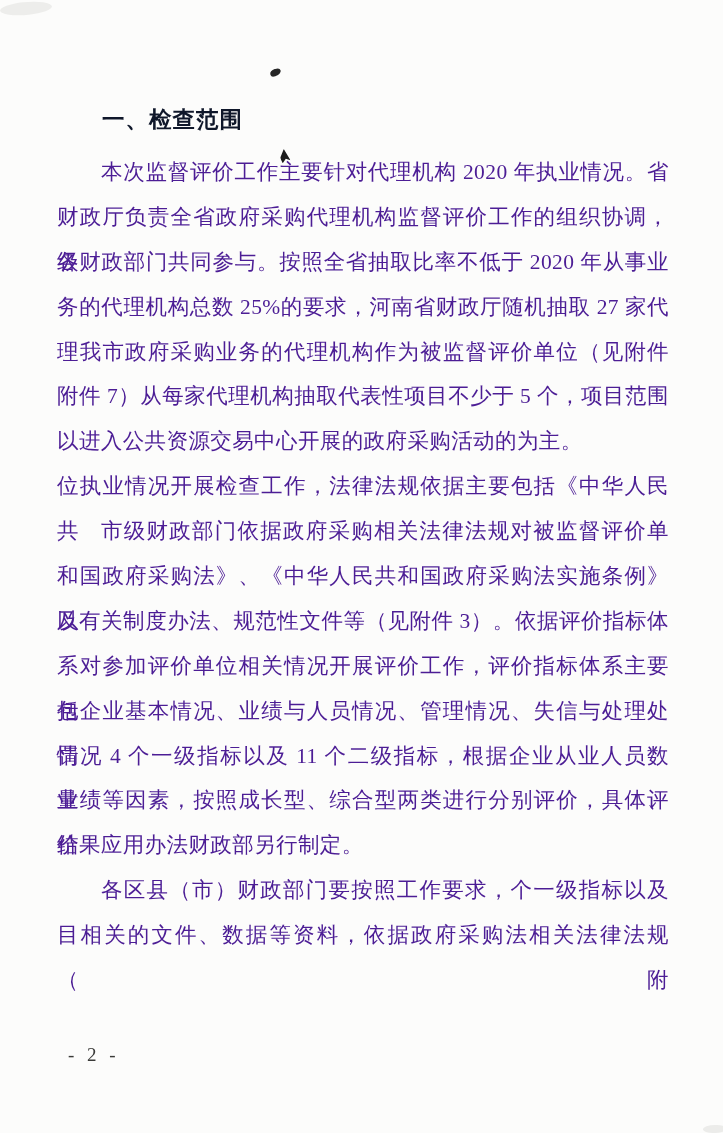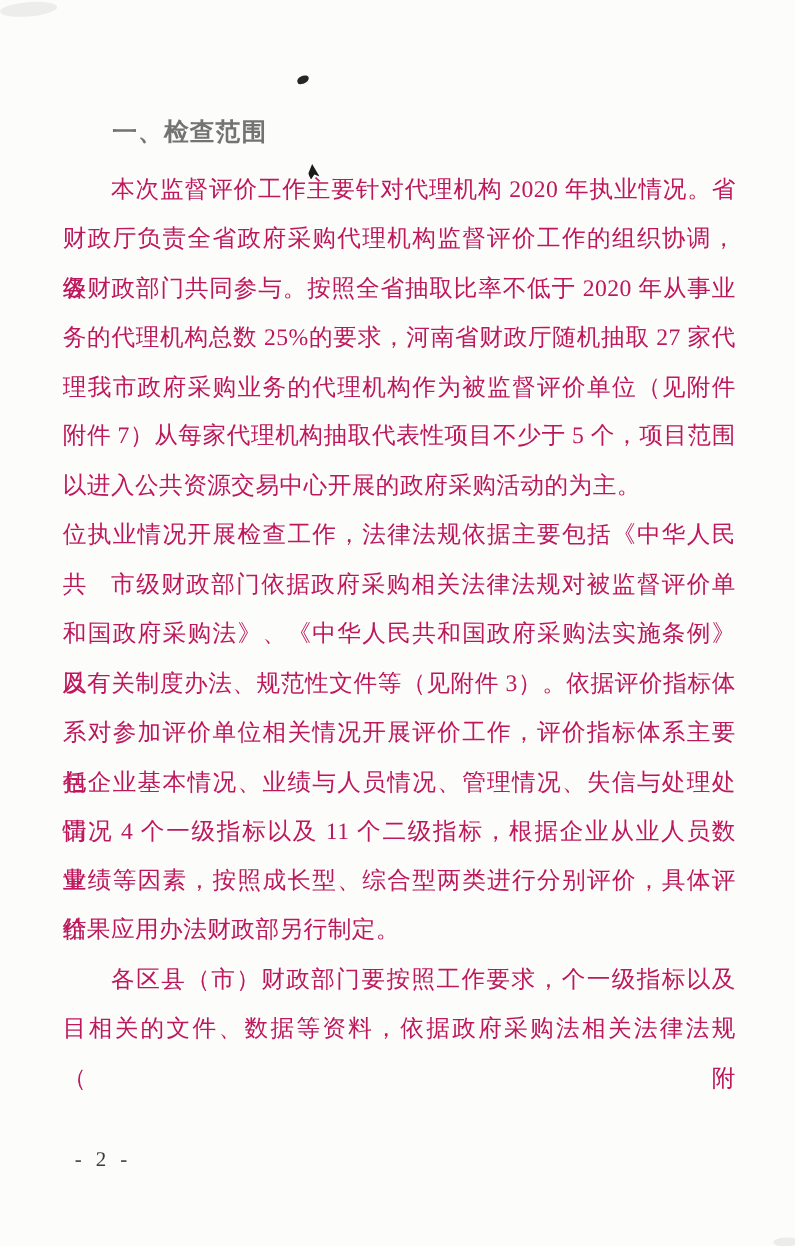--- a/index.html
+++ b/index.html
@@ -25,31 +25,31 @@
   }
   .heading {
     font-family: "Liberation Sans", "DejaVu Sans", sans-serif;
     font-weight: bold;
     font-size: 22.5px;
     line-height: 44px;
     height: 44px;
     padding-left: 45px;
     margin-bottom: 8px;
     letter-spacing: 1px;
-    color: #737373;
+    color: #0f172a;
   }
   .line {
     font-size: 21.5px;
     line-height: 44.9px;
     height: 44.9px;
     letter-spacing: 0.4px;
     text-align: justify;
     text-align-last: justify;
     white-space: normal;
-    color: #be185d;
+    color: #4c1d95;
   }
   .line.indent {
     text-indent: 44px;
   }
   .line.para-end {
     text-align-last: left;
   }
   .page-number {
     position: absolute;
     left: 68px;

